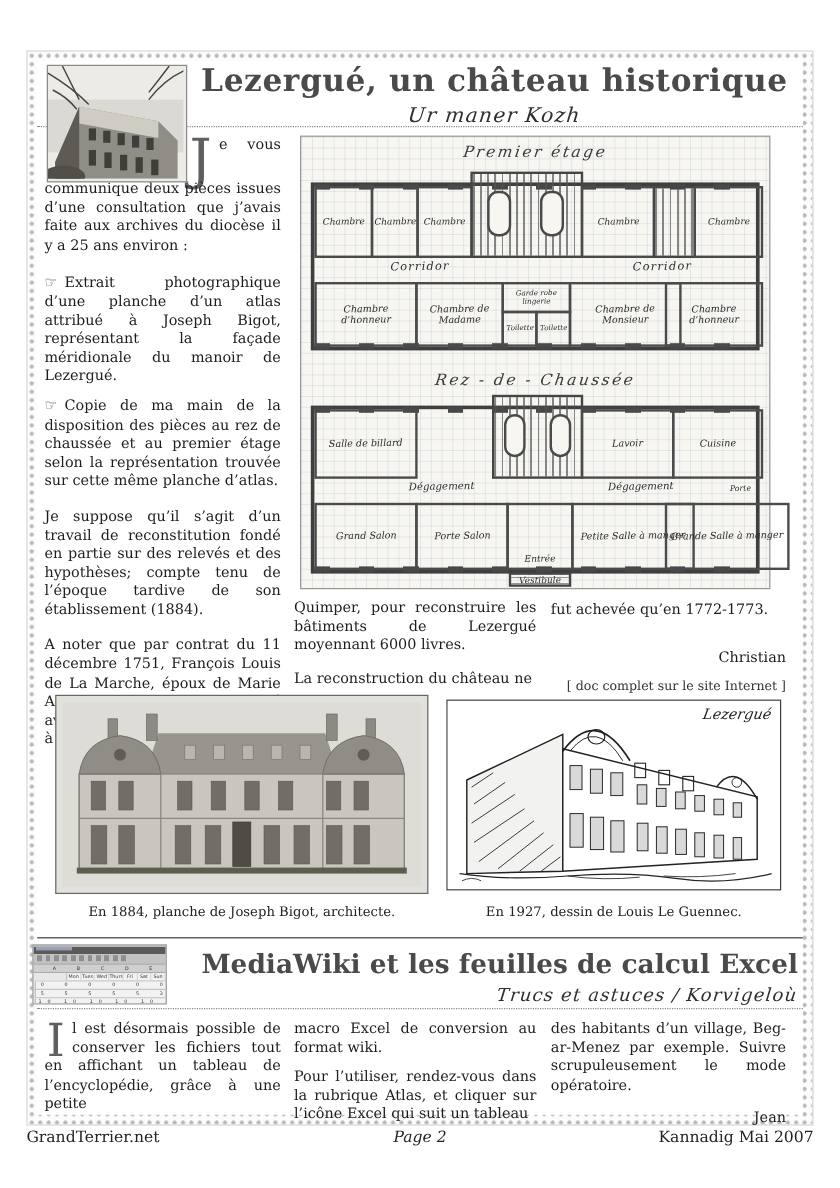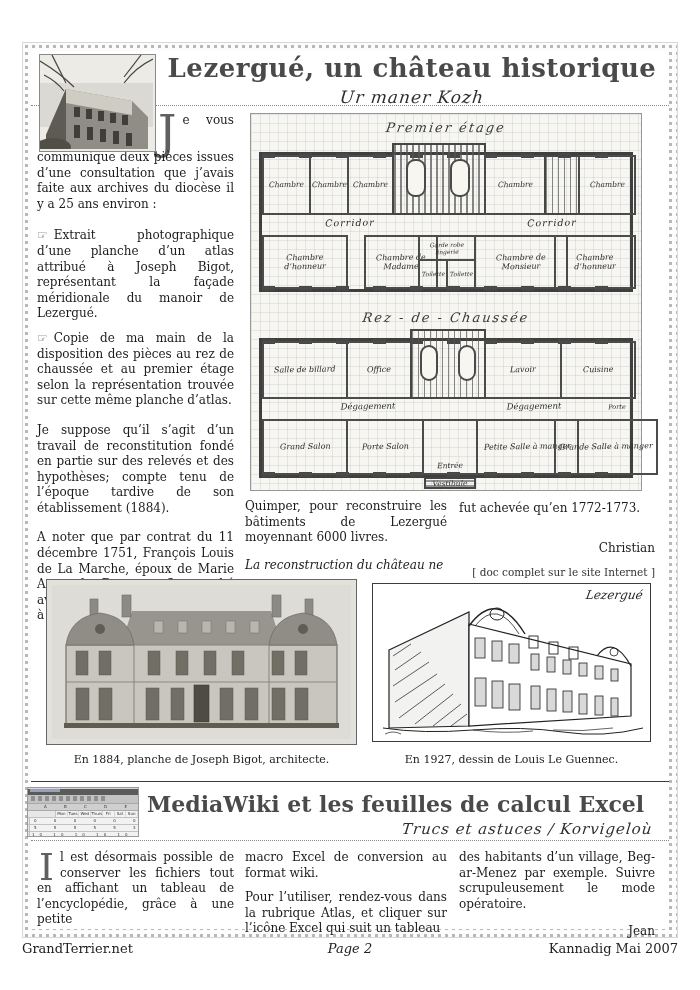--- a/index.html
+++ b/index.html
@@ -51,21 +51,21 @@
   
   .fig1884{position:absolute;left:15px;top:528px;width:311px;height:166px;box-sizing:border-box;
            border:1px solid #666;background:#e3e1dc;padding:5px;}
   .fig1927{position:absolute;left:341px;top:532px;width:279px;height:159px;box-sizing:border-box;
            border:1px solid #3c3c3c;background:#fff;}
   .sketchlabel{position:absolute;right:7px;top:4px;font-style:italic;font-size:12px;color:#1e1e1e;
                transform:skewX(-10deg);}
   .cap{position:absolute;font-size:11px;color:#222;text-align:center;}
   .divider{position:absolute;left:0;right:0;border-top:1.5px solid #3c3c3c;}
   
-  .t2wrap{position:absolute;left:116px;top:740px;width:506px;text-align:left;}
+  .t2wrap{position:absolute;left:128px;top:740px;width:506px;text-align:right;}
   .t2{font-size:22px;font-weight:bold;color:#4a4a4a;}
   .sub2{font-size:15px;margin-top:3px;display:inline-block;letter-spacing:1px;}
   
   .xthumb{position:absolute;left:-4px;top:736px;width:112px;height:50px;border:1px solid #9a9a9a;
           background:#d7d7d7;font-family:"DejaVu Sans",sans-serif;overflow:hidden;box-sizing:border-box;}
   .xtitle{height:6px;background:#5a5a5a;}
   .xtitle i{display:block;width:30px;height:3px;margin:1px 2px;background:#9aa0b6;}
   .xtool{height:8px;background:#c3c3c3;border-bottom:1px solid #a8a8a8;
          background-image:repeating-linear-gradient(90deg,#8f8f8f 1px 5px,transparent 5px 8px);
          background-size:70% 5px;background-repeat:no-repeat;background-position:2px 1px;}
@@ -159,21 +159,21 @@
           </div>
       <div class="stairs" style="left:282px;top:0;width:36px;height:60px;"></div>
       <div class="room" style="left:316px;top:0;width:58px;height:60px;">
             <span class="rlabel">Chambre</span>
           </div>
       <div class="freelabel" style="left:28px;top:62px;width:120px;font-size:9.5px;letter-spacing:1px;">Corridor</div>
       <div class="freelabel" style="left:232px;top:62px;width:116px;font-size:9.5px;letter-spacing:1px;">Corridor</div>
       <div class="room" style="left:0;top:80px;width:86px;height:54px;">
             <span class="rlabel" style="font-size:8px;">Chambre d’honneur</span>
           </div>
-      <div class="room" style="left:84px;top:80px;width:74px;height:54px;margin-left:18px;">
+      <div class="room" style="left:84px;top:80px;width:74px;height:54px;">
             <span class="rlabel" style="font-size:8px;">Chambre de Madame</span>
           </div>
       <div class="room" style="left:156px;top:80px;width:58px;height:26px;">
             <span class="rlabel" style="font-size:6px;line-height:6.5px;">Garde robe lingerie</span>
           </div>
       <div class="room" style="left:156px;top:104px;width:30px;height:30px;">
             <span class="rlabel" style="font-size:6px;">Toilette</span>
           </div>
       <div class="room" style="left:184px;top:104px;width:30px;height:30px;">
             <span class="rlabel" style="font-size:6px;">Toilette</span>
@@ -186,23 +186,20 @@
           </div>
     </div>
 
     <div class="plantitle" style="top:196px;">Rez - de - Chaussée</div>
 
     <div class="planbody" style="left:8px;top:224px;width:374px;height:140px;">
       <div class="pier" style="top:-2px;"></div>
       <div class="pier" style="bottom:-2px;"></div>
       <div class="room" style="left:0;top:0;width:86px;height:58px;">
             <span class="rlabel" style="font-size:8px;">Salle de billard</span>
-          </div>
-      <div class="room" style="left:84px;top:0;width:66px;height:58px;">
-            <span class="rlabel" style="font-size:8px;">Office</span>
           </div>
       <div class="stairs" style="left:148px;top:-12px;width:76px;height:70px;">
         <div class="stairU" style="left:8px;top:14px;width:18px;height:36px;"></div>
         <div class="stairU" style="left:46px;top:14px;width:18px;height:36px;"></div>
       </div>
       <div class="room" style="left:222px;top:0;width:78px;height:58px;">
             <span class="rlabel" style="font-size:8px;">Lavoir</span>
           </div>
       <div class="room" style="left:298px;top:0;width:76px;height:58px;">
             <span class="rlabel" style="font-size:8px;">Cuisine</span>
@@ -224,21 +221,21 @@
           </div>
       <div class="room" style="left:292px;top:78px;width:104px;height:56px;">
             <span class="rlabel" style="font-size:8px;">Grande Salle à manger</span>
           </div>
       <div class="jut" style="left:162px;top:136px;width:52px;height:12px;"></div>
     </div>
   </div>
 
   <div class="col" style="left:214px;top:448px;width:202px;">
     <p>Quimper, pour reconstruire les bâtiments de Lezergué moyennant 6000 livres.</p>
-    <p style="margin-top:12px;font-style:italic;">La reconstruction du château ne</p>
+    <p style="margin-top:12px;">La reconstruction du château ne</p>
   </div>
   <div class="col" style="left:428px;top:450px;width:196px;">
     <p>fut achevée qu’en 1772-1773.</p>
     <p class="right" style="margin-top:24px;">Christian</p>
     <p class="right note">[ doc complet sur le site Internet ]</p>
   </div>
 
   <div class="fig1884">
     <svg viewBox="0 0 299 154" width="299" height="154">
       <rect width="299" height="154" fill="#dedcd6"></rect>

